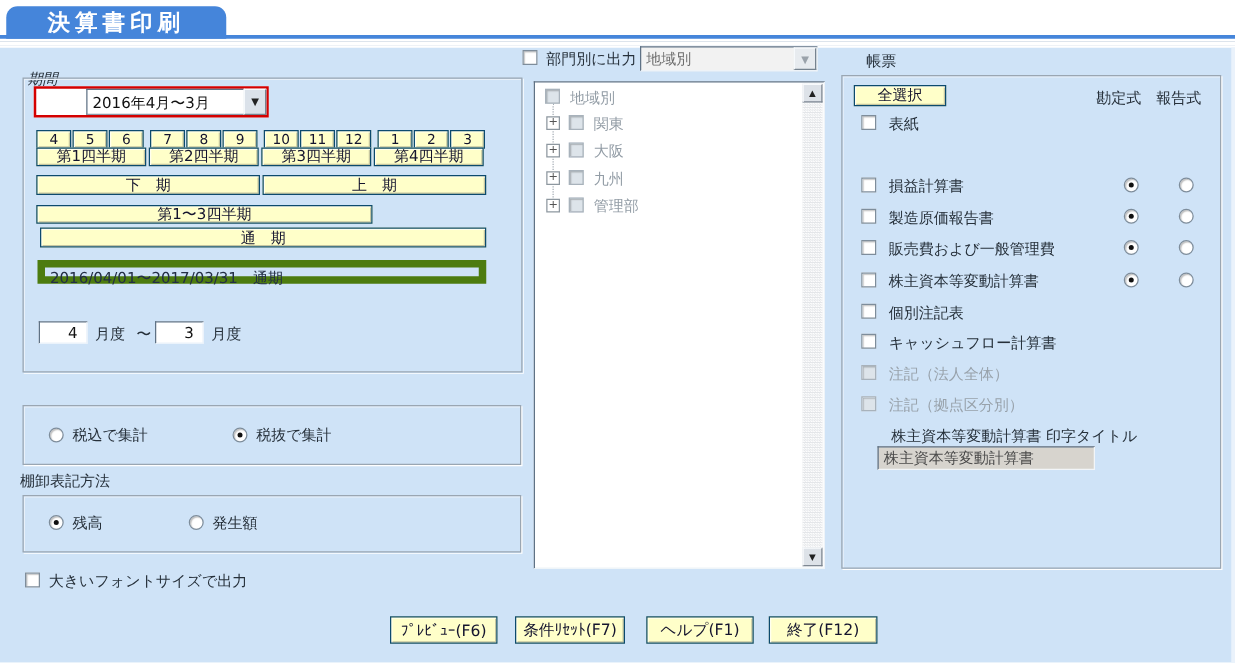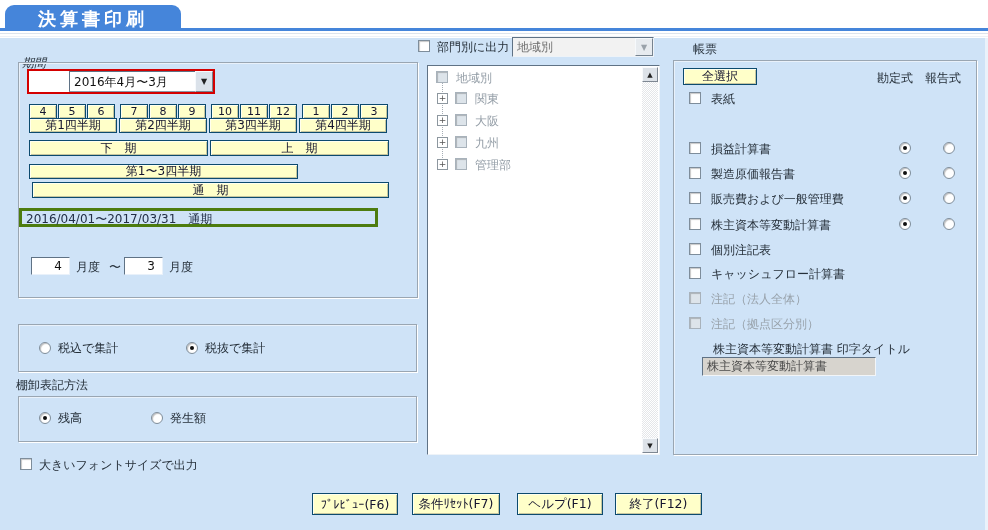--- a/index.html
+++ b/index.html
@@ -53,22 +53,22 @@
                    border-top-color:#5f7285; border-left-color:#5f7285; }
   .combo-arrow { width:18px; background:#dbe2ea; border:1px solid #f6f9fc;
                  border-right-color:#76838f; border-bottom-color:#76838f;
                  display:flex; align-items:center; justify-content:center;
                  font-size:8px; color:#222; }
   .btnrow { position:absolute; display:flex; }
   .mgroup { display:flex; gap:1px; }
   .mbtn { position:relative; width:28px; height:15px; font-size:11px; }
   .qbtn { position:relative; width:88px; height:15px; }
   .hbtn { position:relative; width:179px; height:16px; }
-  #range-display { position:absolute; left:0; top:145px; width:359px; height:19px;
-                   border:3px solid #4d7c0f; background:#cfe3f7; color:#232f46;
+  #range-display { position:absolute; left:11px; top:145px; width:359px; height:19px;
+                   border:6px solid #4d7c0f; background:#cfe3f7; color:#232f46;
                    font-size:12px; line-height:17px; padding-left:4px; white-space:nowrap; }
   .mfield { height:18px; width:39px; text-align:right; padding-right:7px; line-height:16px; }
 
   
   #dept-cb { left:418px; top:40px; }
   #dept-cb-label { position:absolute; left:437px; top:39px; font-size:12px; color:#26303a; }
   #dept-combo { position:absolute; left:512px; top:37px; width:142px; height:20px;
                 background:#f2f2f2; border:1px solid #8a99a8; border-top-color:#5f7285; border-left-color:#5f7285;
                 border-bottom-color:#eef3f8; border-right-color:#eef3f8; display:flex; }
   #dept-combo .txt { flex:1; font-size:12px; color:#6e6e6e; line-height:18px; padding-left:4px; }

